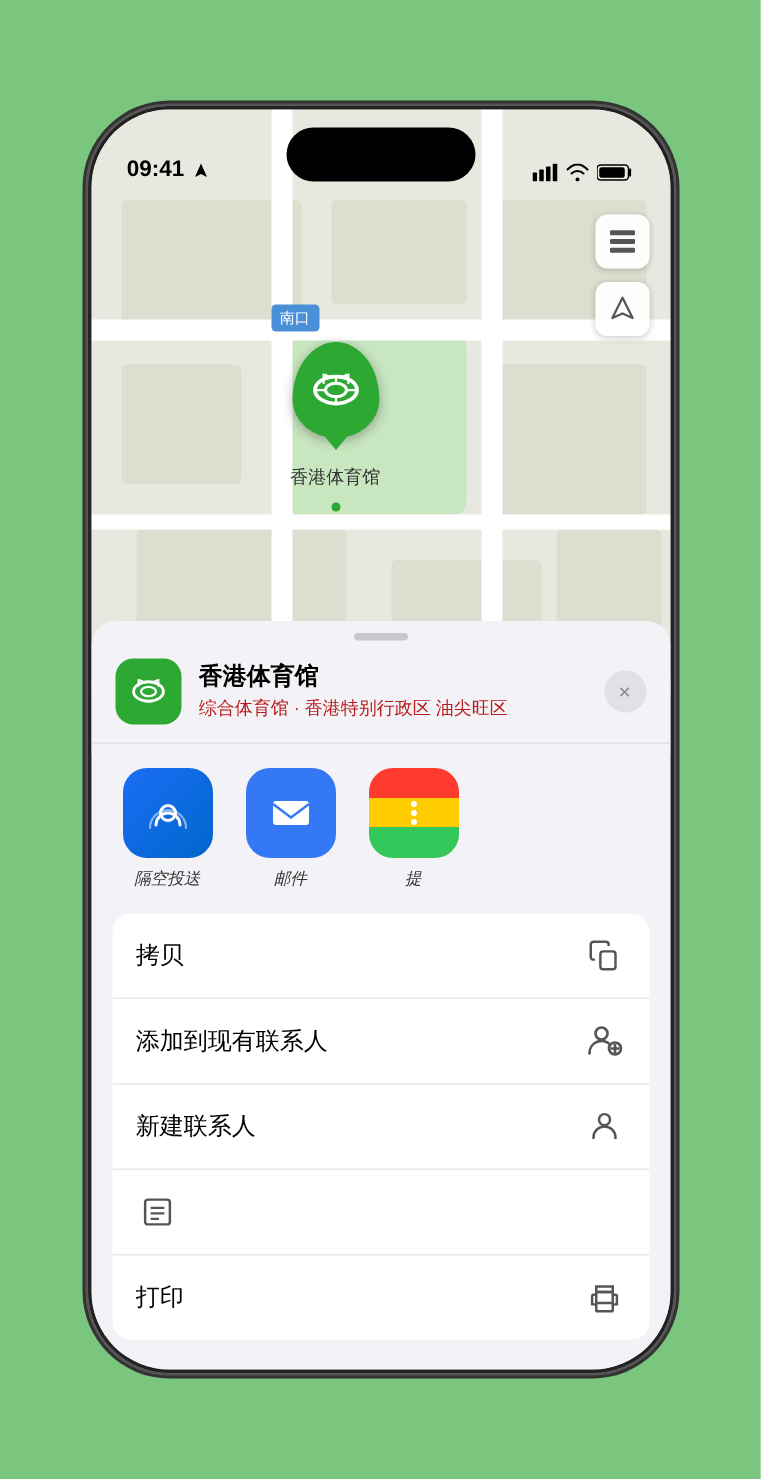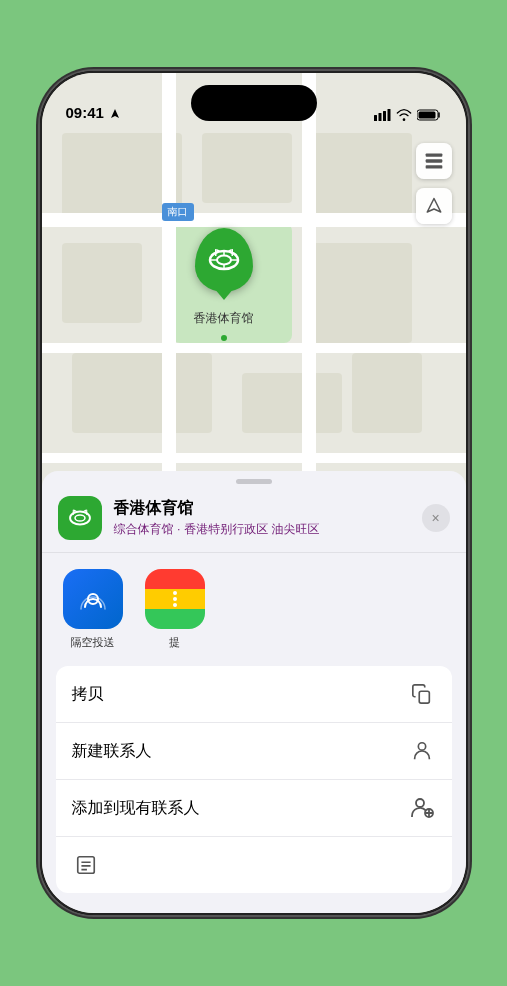--- a/index.html
+++ b/index.html
@@ -7,21 +7,21 @@
       width: 507px;
       height: 986px;
       background: #7bc67e;
       display: flex;
       justify-content: center;
       align-items: center;
       font-family: -apple-system, 'PingFang SC', 'Helvetica Neue', sans-serif;
     }
 
     .phone-frame {
-      width: 428px;
+      width: 390px;
       height: 844px;
       background: #000;
       border-radius: 54px;
       position: relative;
       box-shadow: 0 0 0 2px #555, 0 0 0 4px #333, inset 0 0 0 2px #222;
       overflow: hidden;
     }
 
     .phone-screen {
       position: absolute;
@@ -243,21 +243,21 @@
     }
 
     .location-name {
       font-size: 16px;
       font-weight: 600;
       color: #000;
     }
 
     .location-addr {
       font-size: 12px;
-      color: #701a75;
+      color: #b91c1c;
       margin-top: 2px;
     }
 
     .close-btn {
       width: 28px;
       height: 28px;
       background: #e0e0e5;
       border-radius: 50%;
       display: flex;
       align-items: center;
@@ -298,20 +298,21 @@
     }
 
     .share-icon.airdrop { background: linear-gradient(135deg, #1a6ef5, #06c); }
     .share-icon.messages { background: #2da832; }
     .share-icon.mail { background: #3478f6; }
     .share-icon.more { background: linear-gradient(180deg, #ff3b30 33%, #ffcc00 33% 66%, #34c759 66%); }
 
     .share-label {
       font-size: 11px;
       color: #333;
+      font-style: italic;
     }
 
     
     .action-list {
       background: #fff;
       border-radius: 12px;
       margin: 12px 14px 0;
       overflow: hidden;
     }
 
@@ -484,20 +485,29 @@
             <svg width="32" height="32" viewBox="0 0 32 32" fill="none">
               <circle cx="16" cy="16" r="5" stroke="white" stroke-width="2" fill="none"></circle>
               <path d="M8 24c0-4.4 3.6-8 8-8s8 3.6 8 8" stroke="white" stroke-width="2" fill="none" stroke-linecap="round"></path>
               <path d="M4 26c0-6.6 5.4-12 12-12s12 5.4 12 12" stroke="rgba(255,255,255,0.5)" stroke-width="1.5" fill="none" stroke-linecap="round"></path>
             </svg>
           </div>
           <span class="share-label">隔空投送</span>
         </div>
 
 
+        <div class="share-item">
+          <div class="share-icon mail">
+            <svg width="34" height="34" viewBox="0 0 34 34" fill="none">
+              <rect x="5" y="9" width="24" height="16" rx="2" fill="white"></rect>
+              <path d="M5 11l12 9 12-9" stroke="#3478f6" stroke-width="1.5" fill="none"></path>
+            </svg>
+          </div>
+          <span class="share-label">邮件</span>
+        </div>
 
 
         <div class="share-item">
           <div class="share-icon more">
             <svg width="20" height="20" viewBox="0 0 20 20">
               <circle cx="10" cy="4" r="2" fill="white"></circle>
               <circle cx="10" cy="10" r="2" fill="white"></circle>
               <circle cx="10" cy="16" r="2" fill="white"></circle>
             </svg>
           </div>
@@ -506,58 +516,70 @@
       </div>
 
       <div class="action-list">
 
         <div class="action-row">
           <span class="action-text">拷贝</span>
           <div class="action-icon">
             <svg width="22" height="22" viewBox="0 0 24 24" fill="none" stroke="#555" stroke-width="1.8">
               <rect x="9" y="9" width="11" height="13" rx="2" ry="2"></rect>
               <path d="M5 15H4a2 2 0 01-2-2V4a2 2 0 012-2h9a2 2 0 012 2v1"></path>
-            </svg>
-          </div>
-        </div>
-
-        <div class="action-row">
-          <span class="action-text">新建联系人</span>
-          <div class="action-icon">
-            <svg width="22" height="22" viewBox="0 0 24 24" fill="none" stroke="#555" stroke-width="1.8">
-              <circle cx="12" cy="7" r="4"></circle>
-              <path d="M4 21v-1a8 8 0 0116 0v1"></path>
             </svg>
           </div>
         </div>
 
         <div class="action-row">
           <span class="action-text">添加到现有联系人</span>
           <div class="action-icon">
             <svg width="24" height="24" viewBox="0 0 24 24" fill="none" stroke="#555" stroke-width="1.8">
               <circle cx="10" cy="7" r="4"></circle>
               <path d="M2 21v-1a8 8 0 0114-5.3"></path>
               <circle cx="19" cy="17" r="4" fill="none"></circle>
               <line x1="19" y1="14" x2="19" y2="20"></line>
               <line x1="16" y1="17" x2="22" y2="17"></line>
             </svg>
           </div>
         </div>
 
         <div class="action-row">
+          <span class="action-text">新建联系人</span>
+          <div class="action-icon">
+            <svg width="22" height="22" viewBox="0 0 24 24" fill="none" stroke="#555" stroke-width="1.8">
+              <circle cx="12" cy="7" r="4"></circle>
+              <path d="M4 21v-1a8 8 0 0116 0v1"></path>
+            </svg>
+          </div>
+        </div>
+
+        <div class="action-row">
           <div class="action-icon">
             <svg width="22" height="22" viewBox="0 0 24 24" fill="none" stroke="#555" stroke-width="1.8">
               <rect x="3" y="3" width="18" height="18" rx="2"></rect>
               <line x1="7" y1="9" x2="17" y2="9"></line>
               <line x1="7" y1="13" x2="17" y2="13"></line>
               <line x1="7" y1="17" x2="13" y2="17"></line>
             </svg>
           </div>
         </div>
 
+        <div class="action-row">
+          <span class="action-text">打印</span>
+          <div class="action-icon">
+            <svg width="22" height="22" viewBox="0 0 24 24" fill="none" stroke="#555" stroke-width="1.8">
+              <rect x="6" y="16" width="12" height="6" rx="1"></rect>
+              <path d="M6 16V8h12v8"></path>
+              <path d="M6 10H4a1 1 0 00-1 1v6h3"></path>
+              <path d="M18 10h2a1 1 0 011 1v6h-3"></path>
+              <path d="M6 4h12v4H6z"></path>
+            </svg>
+          </div>
+        </div>
       </div>
 
     </div>
 
     <div class="home-indicator"></div>
 
   </div>
 </div>
 
 </body></html>

